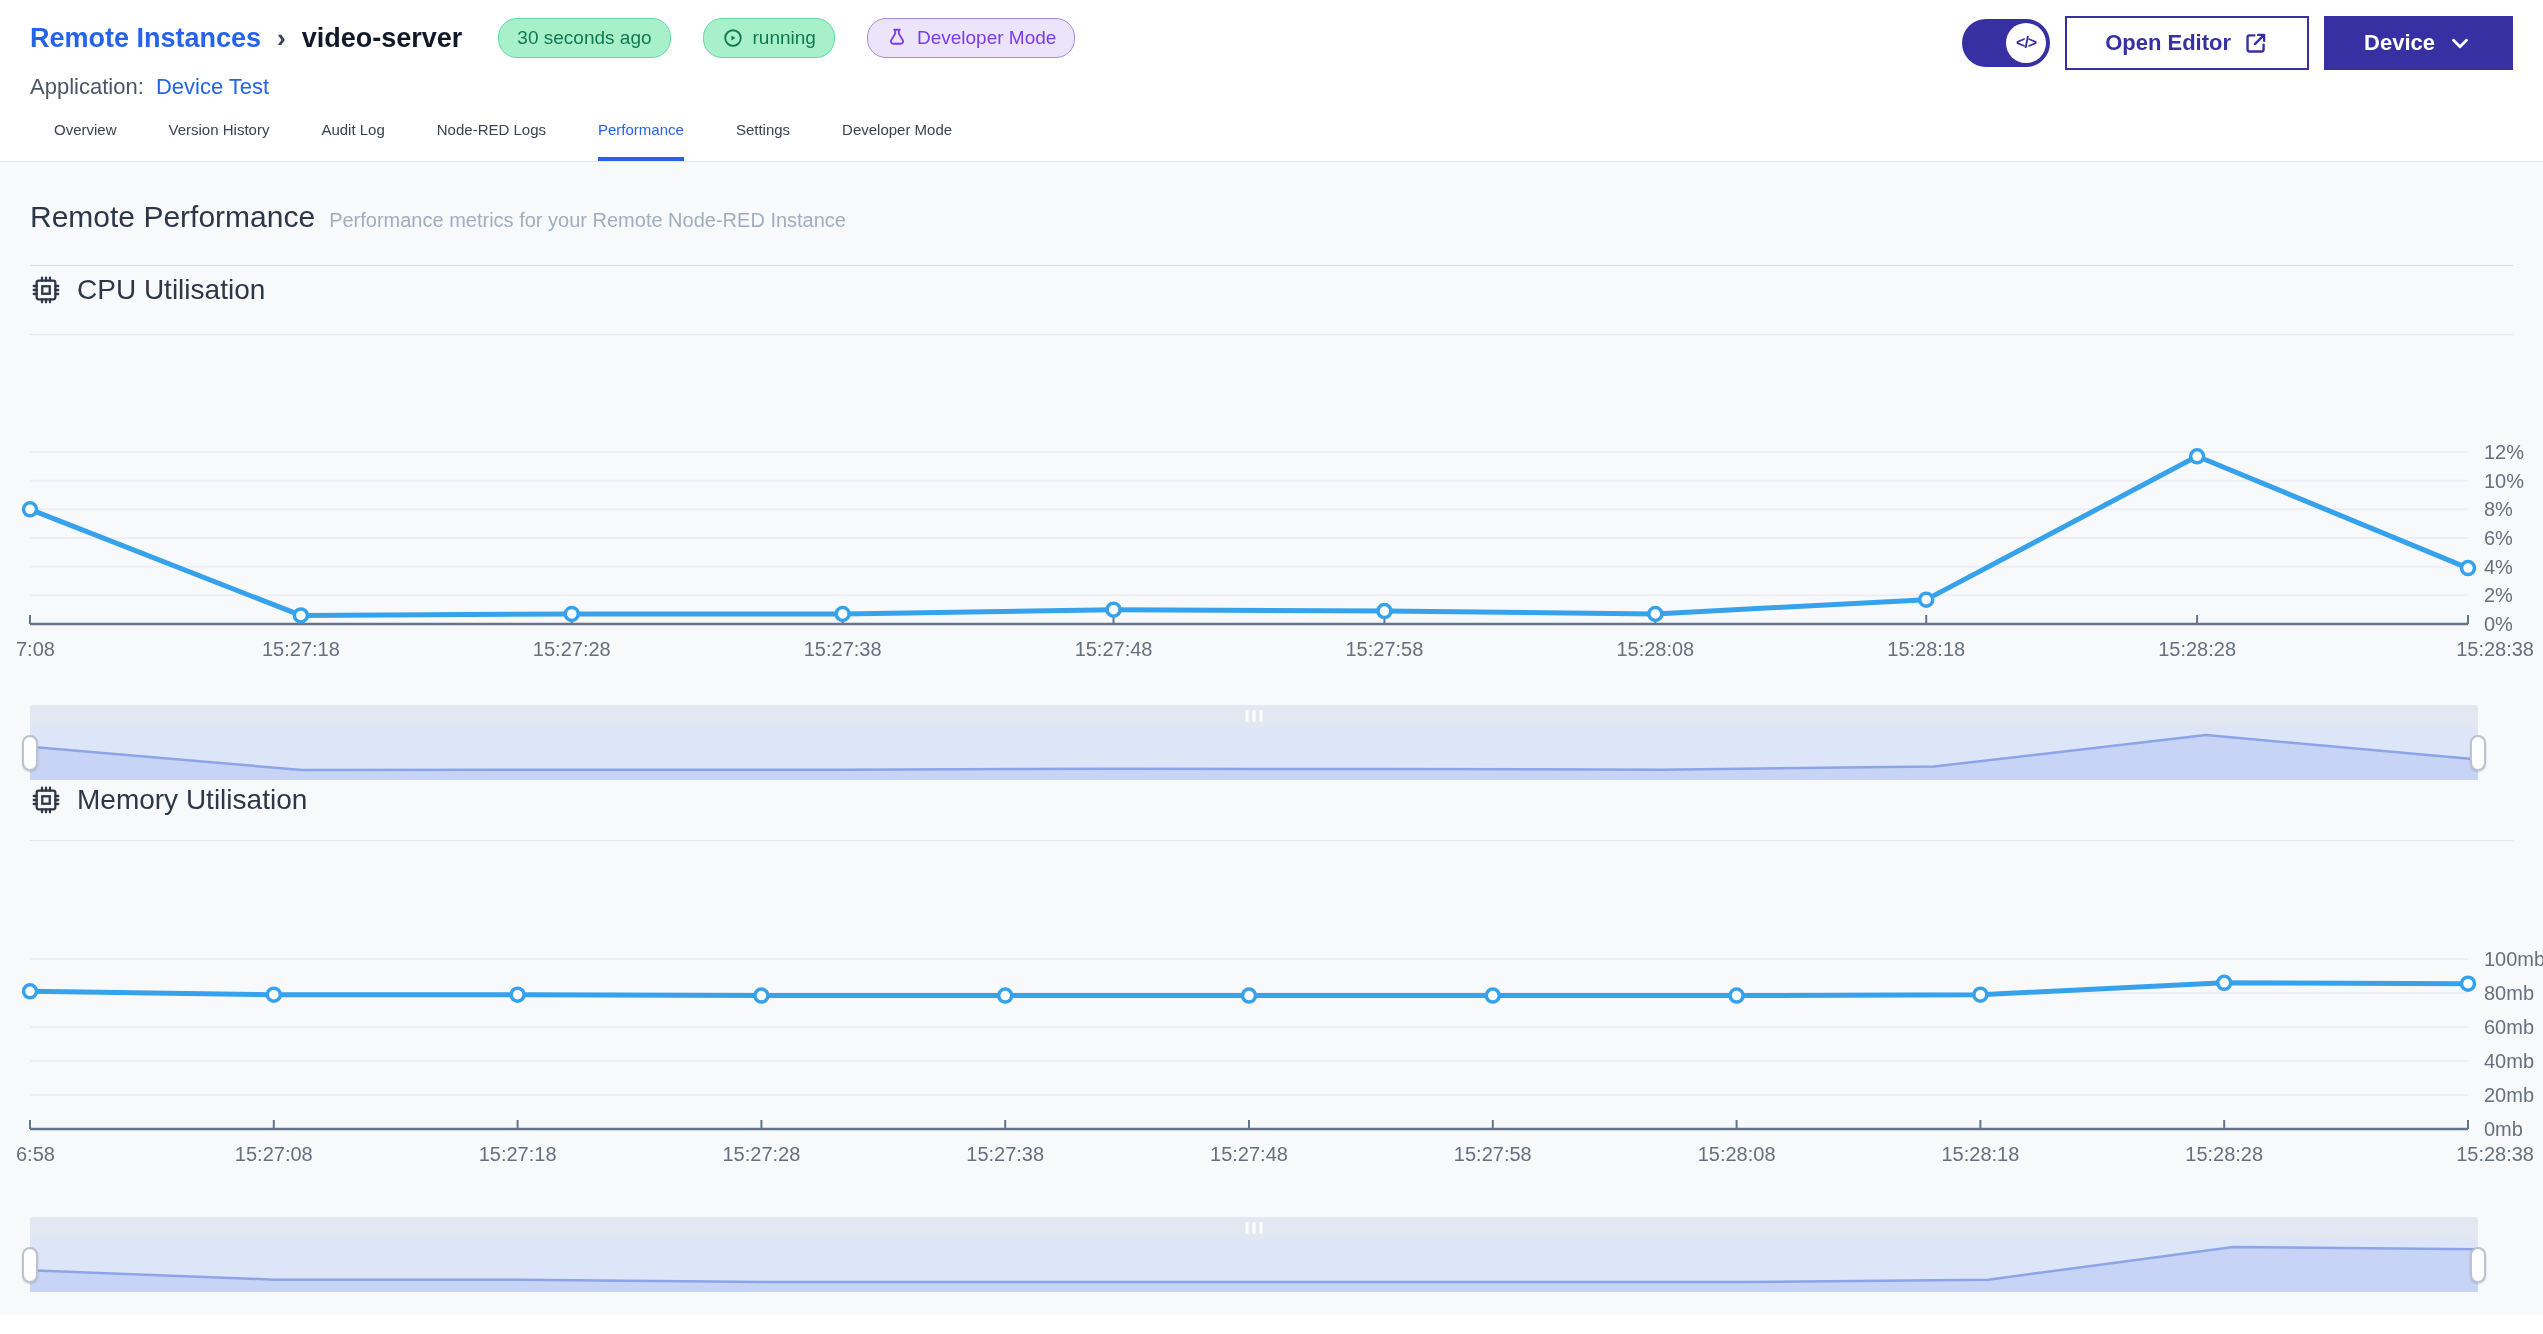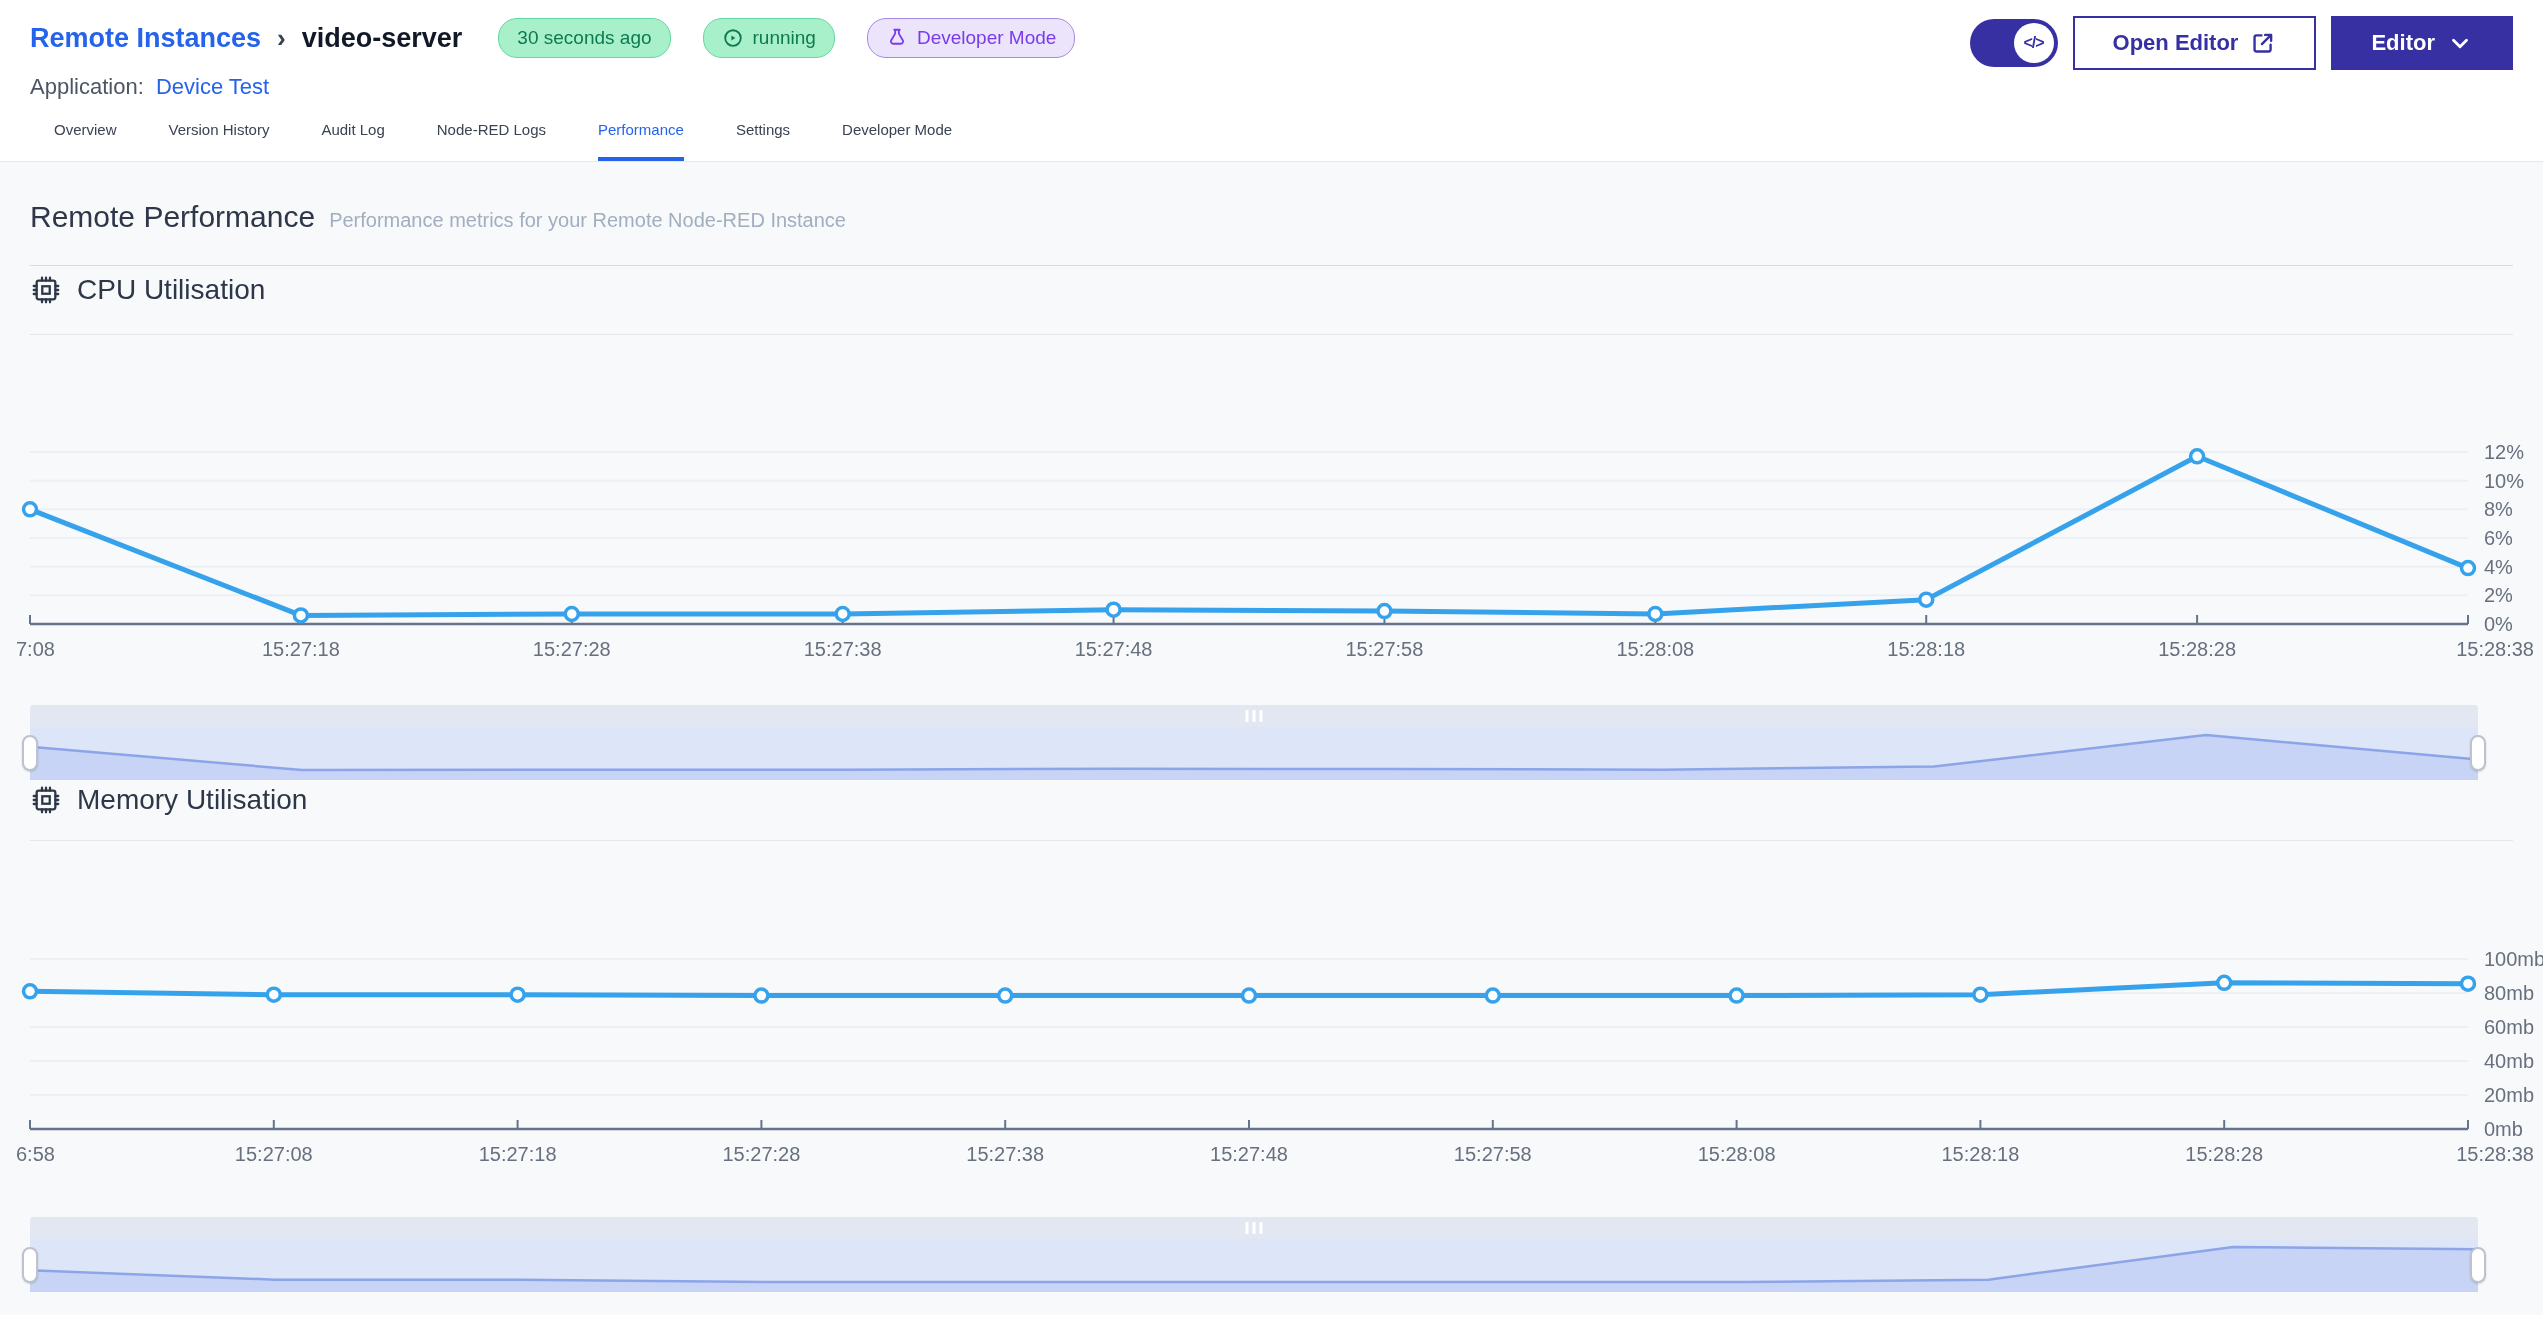--- a/index.html
+++ b/index.html
@@ -111,21 +111,21 @@
       </div>
       <button class="btn outline">
         <span>Open Editor</span>
         <svg viewBox="0 0 24 24" fill="none" stroke="#3730A3" stroke-width="2.2" stroke-linecap="round" stroke-linejoin="round">
           <path d="M14 4.5h5.5V10"></path>
             <path d="M19.2 4.8 11 13"></path>
           <path d="M19 13.5V18a1.8 1.8 0 0 1-1.8 1.8H6A1.8 1.8 0 0 1 4.2 18V6.8A1.8 1.8 0 0 1 6 5h4.5"></path>
         </svg>
       </button>
       <button class="btn solid">
-        <span>Editor</span>
+        <span>Device</span>
         <svg viewBox="0 0 24 24" fill="none" stroke="#fff" stroke-width="2.6" stroke-linecap="round" stroke-linejoin="round">
           <path d="M6 9.5l6 6 6-6"></path>
         </svg>
       </button>
     </div>
   </header>
 
   <nav class="tabs" id="tabs">
       <div class="tab">Overview</div>
       <div class="tab">Version History</div>

